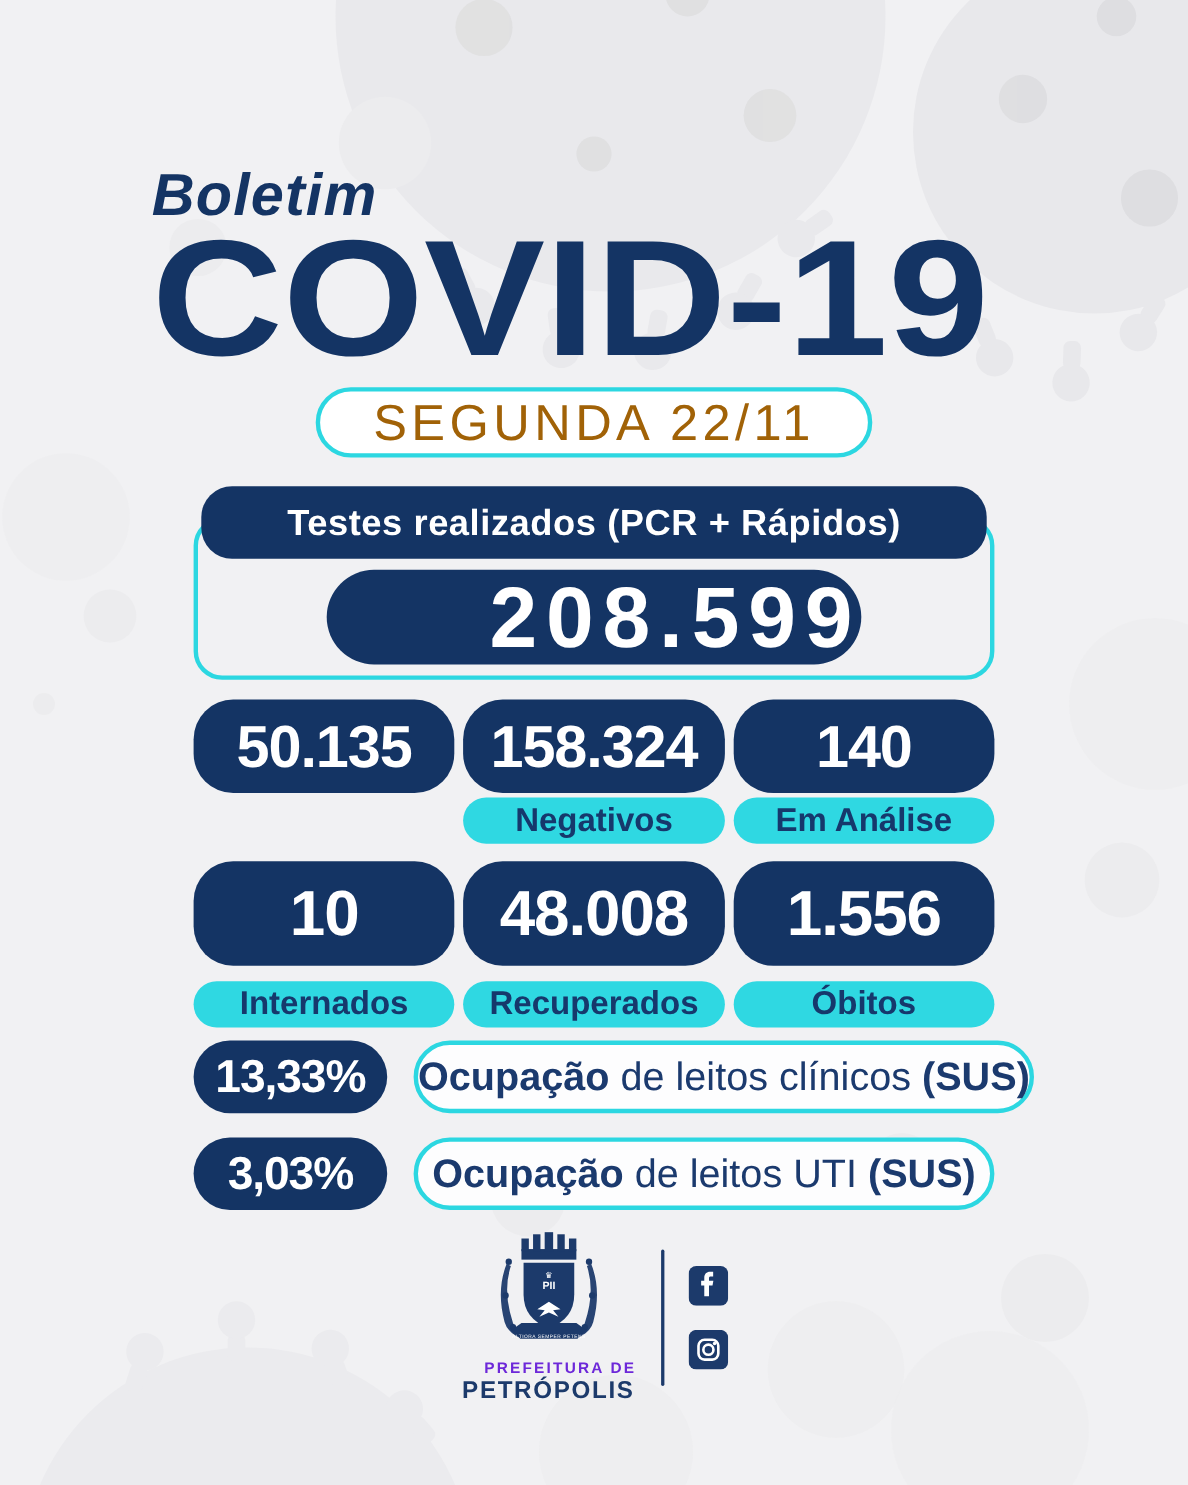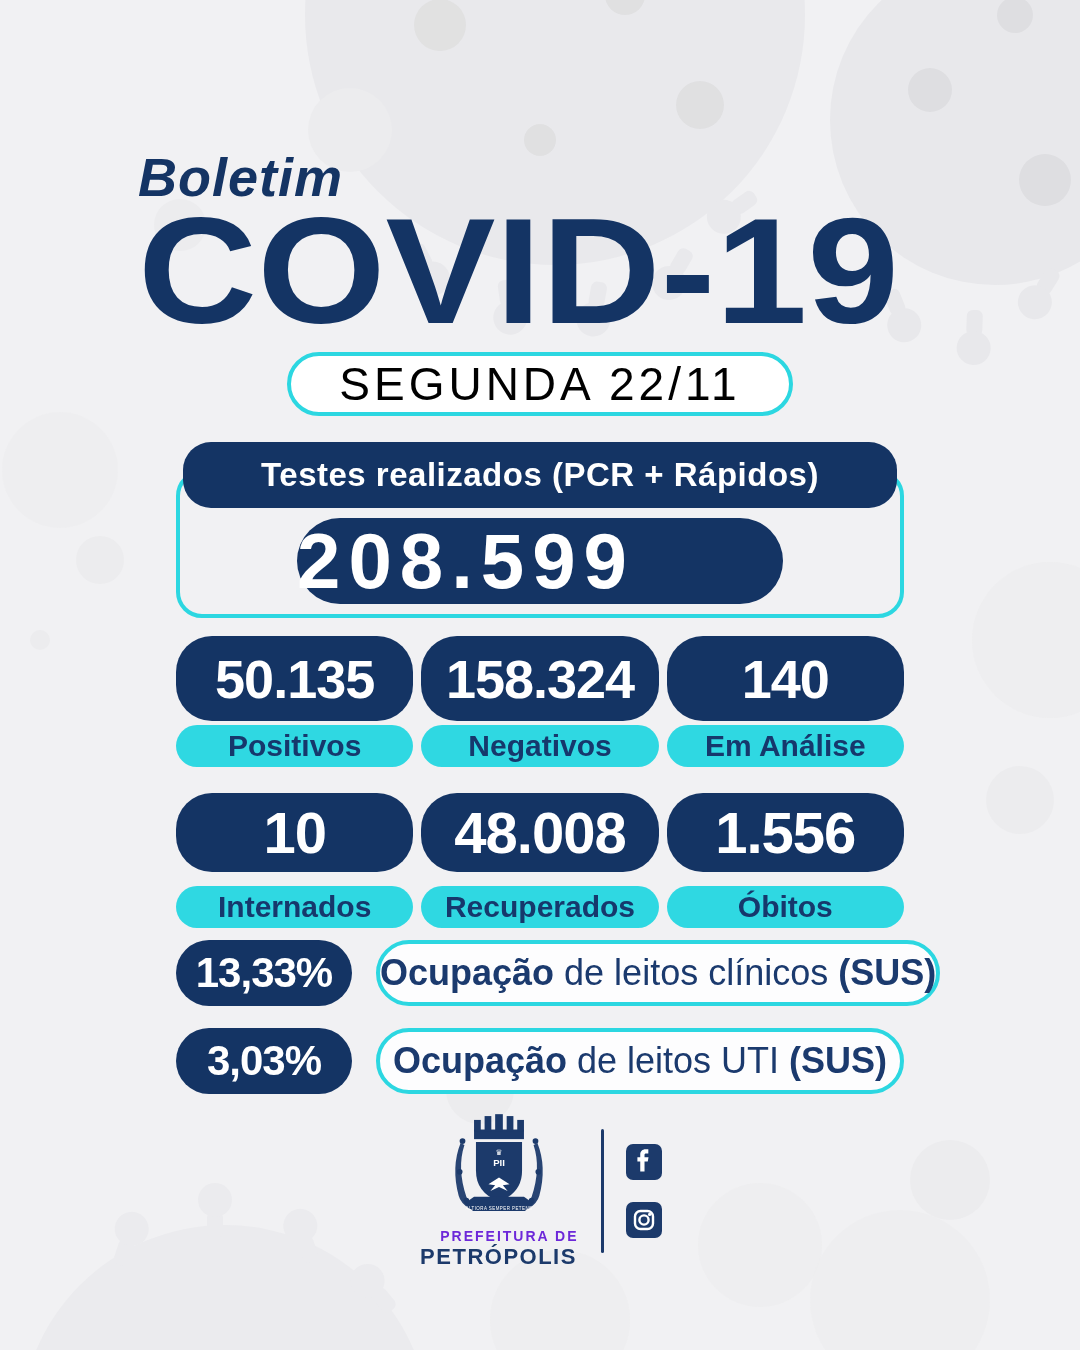--- a/index.html
+++ b/index.html
@@ -23,55 +23,55 @@
   .big-title{
     font-size:150px; font-weight:800; line-height:.92;
     color:#143464; letter-spacing:0;
     transform:scaleX(1.10); transform-origin:left center;
     margin-top:-2px; white-space:nowrap;
   }
   .date-pill{
     width:506px; height:64px; margin:12px auto 0;
     background:#ffffff; border:4px solid #2cd7e1; border-radius:32px;
     display:flex; align-items:center; justify-content:center;
-    font-size:46px; font-weight:400; letter-spacing:4px; color:#000000;
+    font-size:46px; font-weight:400; letter-spacing:4px; color:#a16207;
   }
 
   
   .tests-card{ position:relative; width:728px; margin:26px auto 0; }
   .tests-frame{
     position:absolute; left:0; right:0; top:28px; bottom:0;
     border:4px solid #2cd7e1; border-radius:26px;
   }
   .tests-header{
     position:relative; margin:0 7px; height:66px;
     background:#143464; border-radius:28px;
     display:flex; align-items:center; justify-content:center;
     color:#fff; font-size:33px; font-weight:800; letter-spacing:.5px;
   }
   .tests-value{
     position:relative; width:486px; height:86px; margin:10px auto 0;
     background:#143464; border-radius:43px;
-    display:flex; align-items:center; justify-content:flex-start;
+    display:flex; align-items:center; justify-content:flex-end;
     color:#fff; font-size:78px; font-weight:800; letter-spacing:8px;
   }
   .tests-spacer{ height:14px; }
 
   
   .stats{
     width:728px; margin:18px auto 0;
     display:grid; grid-template-columns:repeat(3,1fr); gap:8px;
   }
   .stat-value{
     height:85px; background:#143464; border-radius:36px;
     display:flex; align-items:center; justify-content:center;
     color:#fff; font-weight:800; font-size:54px; letter-spacing:-1px;
   }
   .stats.row2{ margin-top:16px; }
-  .stats.row2 .stat-value{ height:79px; font-size:58px;margin-top:10px; }
+  .stats.row2 .stat-value{ height:95px; font-size:58px; }
   .stat-label{
     margin-top:4px; height:42px; background:#2fd8e2; border-radius:21px;
     display:flex; align-items:center; justify-content:center;
     color:#16386c; font-weight:800; font-size:30px;
   }
   .stats.row2 .stat-label{ margin-top:14px; }
 
   
   .occ-row{ width:728px; margin:12px auto 0; display:flex; gap:24px; }
   .occ-row + .occ-row{ margin-top:22px; }
@@ -181,21 +181,20 @@
     </div>
     <div class="tests-value">
       <span>208.599</span>
     </div>
     <div class="tests-spacer"></div>
   </div>
 
   <div class="stats row1">
     <div>
       <div class="stat-value">50.135</div>
-      <div class="stat-label">Positivos</div>
     </div>
     <div>
       <div class="stat-value">158.324</div>
       <div class="stat-label">Negativos</div>
     </div>
     <div>
       <div class="stat-value">140</div>
       <div class="stat-label">Em Análise</div>
     </div>
   </div>

